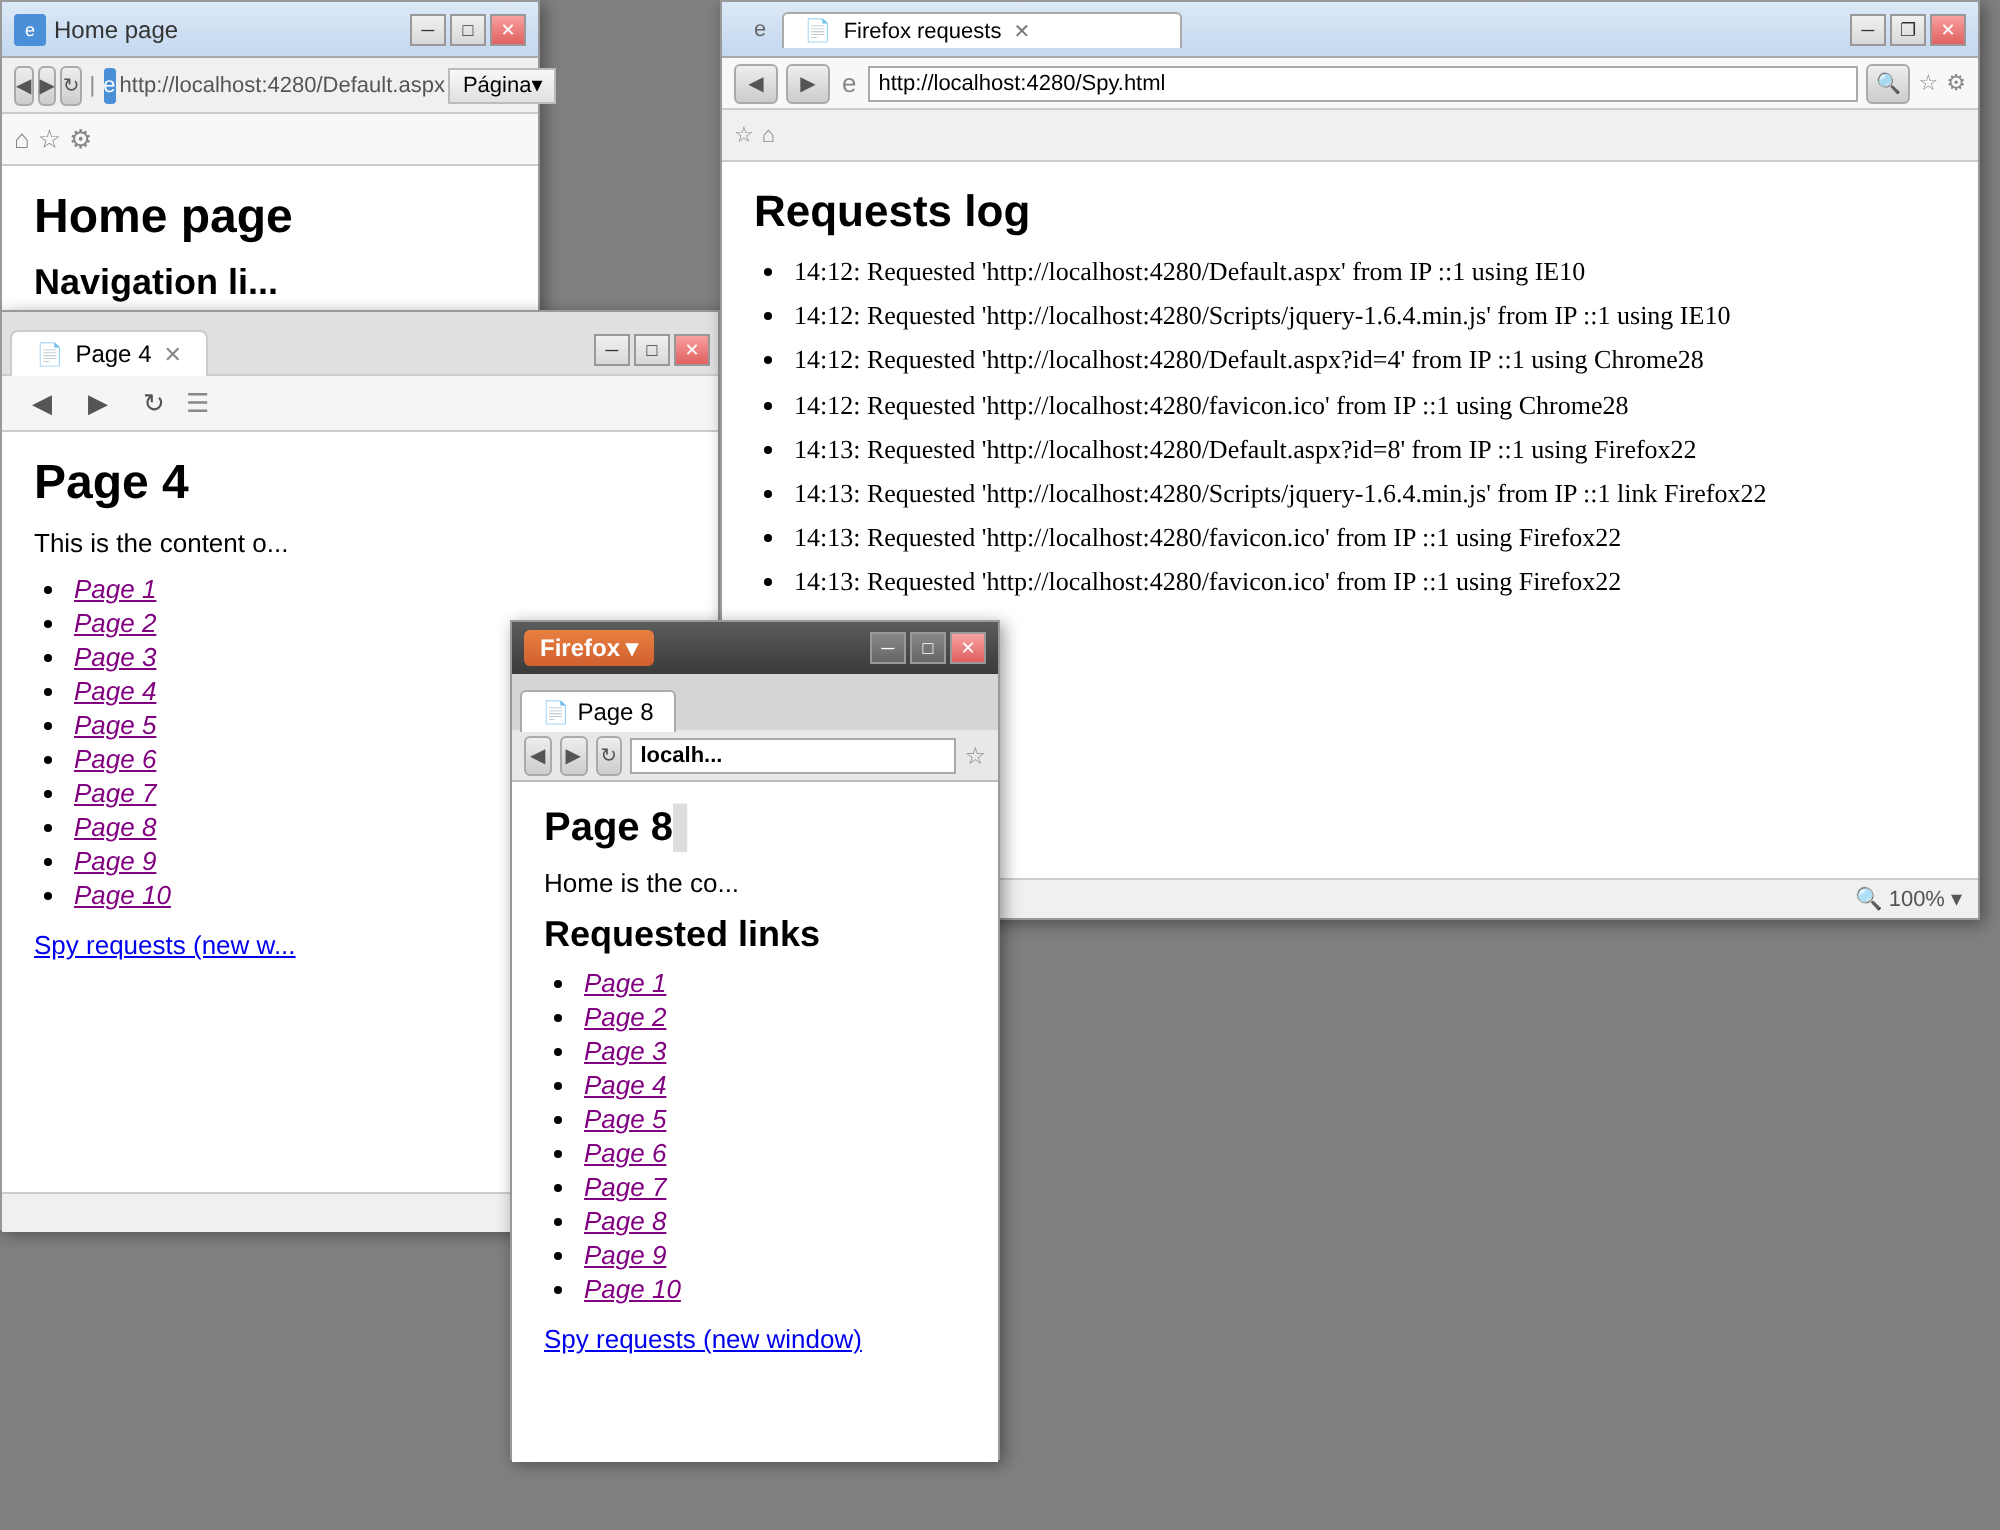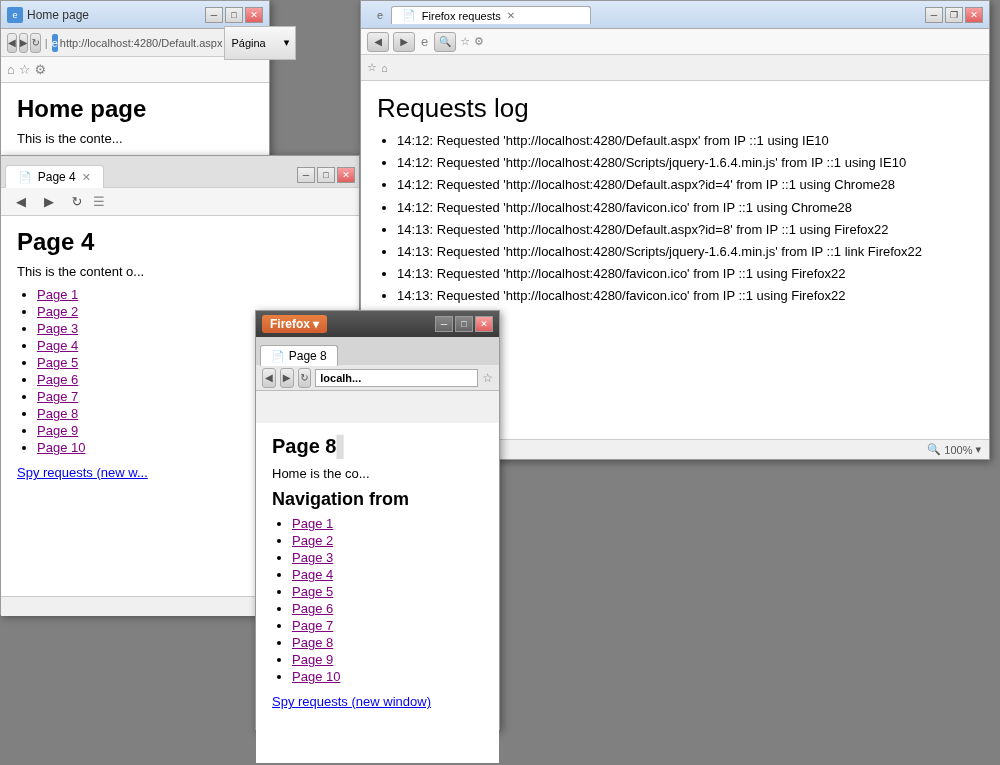--- a/index.html
+++ b/index.html
@@ -110,29 +110,29 @@
       background: #f0f0f0;
       border-bottom: 1px solid #ccc;
       padding: 2px 6px;
       display: flex;
       align-items: center;
       gap: 2px;
       height: 28px;
     }
 
     .toolbar-btn {
-      height: 34px;
+      height: 18px;
       padding: 0 6px;
       background: linear-gradient(to bottom, #f8f8f8, #e0e0e0);
       border: 1px solid #bbb;
       font-size: 11px;
       cursor: pointer;
       display: flex;
       align-items: center;
-      gap: 18px;
+      gap: 0;
     }
 
     
     .page-content {
       background: white;
       overflow: auto;
       padding: 12px 16px;
     }
 
     .page-content h1 {
@@ -163,20 +163,21 @@
     }
 
     .nav-links ul li {
       margin-bottom: 2px;
     }
 
     .nav-links ul li a {
       color: #800080;
       text-decoration: underline;
       font-size: 13px;
+      font-style: italic;
     }
 
     .spy-link {
       color: #0000ee;
       font-size: 13px;
       cursor: pointer;
     }
 
     
     .status-bar {
@@ -336,45 +337,45 @@
       padding: 3px 6px;
       display: flex;
       align-items: center;
       gap: 4px;
       height: 26px;
     }
 
     #window-firefox .page-content {
       height: calc(420px - 26px - 28px - 26px);
       overflow: hidden;
-      margin-top: 32px;
     }
 
     
     #window-spy {
       left: 360px;
       top: 0;
       width: 630px;
       height: 460px;
       z-index: 2;
     }
 
     #window-spy .page-content {
       height: calc(460px - 28px - 26px - 28px - 20px);
       overflow: auto;
     }
 
     .requests-log h1 {
-      font-size: 26px;
-      font-weight: normal;
+      font-size: 22px;
+      font-weight: bold;
     }
 
     .requests-log ul {
       list-style: disc;
       padding-left: 20px;
+      font-family: Liberation Serif, serif;
     }
 
     .requests-log ul li {
       margin-bottom: 4px;
       font-size: 13px;
       line-height: 1.4;
     }
 
     .spy-win-tab {
       background: linear-gradient(to bottom, #dce8f7, #c4d8ef);
@@ -458,21 +459,20 @@
   </div>
 
   <div class="address-bar">
     <div style="font-size:13px;color:#888;">⌂</div>
     <div style="font-size:13px;color:#888;">☆</div>
     <div style="font-size:13px;color:#888;">⚙</div>
   </div>
 
   <div class="page-content">
     <h1>Home page</h1>
-    <p>This is the conte...</p>
     <div class="nav-links">
       <h2>Navigation li...</h2>
       <ul>
         <li><a href="#">Page 1</a></li>
         <li><a href="#">Page 2</a></li>
         <li><a href="#">Page 3</a></li>
         <li><a href="#">Page 4</a></li>
         <li><a href="#">Page 5</a></li>
         <li><a href="#">Page 6</a></li>
         <li><a href="#">Page 7</a></li>
@@ -564,21 +564,21 @@
     <div class="nav-btn">▶</div>
     <div class="nav-btn">↻</div>
     <input class="address-input" type="text" style="flex: 1 1 0%; font-weight: bold;" value="localh...">
     <span style="font-size:12px;color:#888;">☆</span>
   </div>
 
   <div class="page-content">
     <h1 style="font-size:20px;">Page 8<span style="color:#ddd;">▌</span></h1>
     <p>Home is the co...</p>
     <div class="nav-links">
-      <h2>Navigation from</h2>
+      <h2>Requested links</h2>
       <ul>
         <li><a href="#">Page 1</a></li>
         <li><a href="#">Page 2</a></li>
         <li><a href="#">Page 3</a></li>
         <li><a href="#">Page 4</a></li>
         <li><a href="#">Page 5</a></li>
         <li><a href="#">Page 6</a></li>
         <li><a href="#">Page 7</a></li>
         <li><a href="#">Page 8</a></li>
         <li><a href="#">Page 9</a></li>
@@ -607,20 +607,21 @@
       <div class="win-btn">─</div>
       <div class="win-btn">❐</div>
       <div class="win-btn close">✕</div>
     </div>
   </div>
 
   <div class="address-bar">
     <div class="nav-btn">◀</div>
     <div class="nav-btn">▶</div>
     <div style="font-size:13px;color:#888;margin:0 2px;">e</div>
+    <input class="address-input" type="text" style="flex: 1 1 0%;" value="http://localhost:4280/Spy.html">
     <div class="nav-btn">🔍</div>
     <div style="font-size:11px;color:#888;">☆</div>
     <div style="font-size:11px;color:#888;">⚙</div>
   </div>
 
   <div class="ie-fav-toolbar">
     <span style="color:#888;">☆</span>
     <span style="color:#888;">⌂</span>
     <span style="color:#555;font-size:11px;"></span>
   </div>

